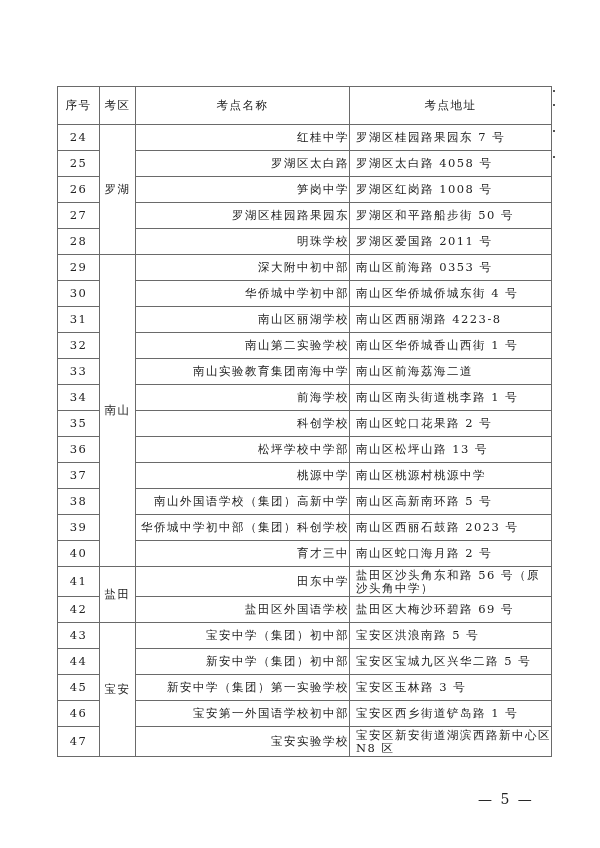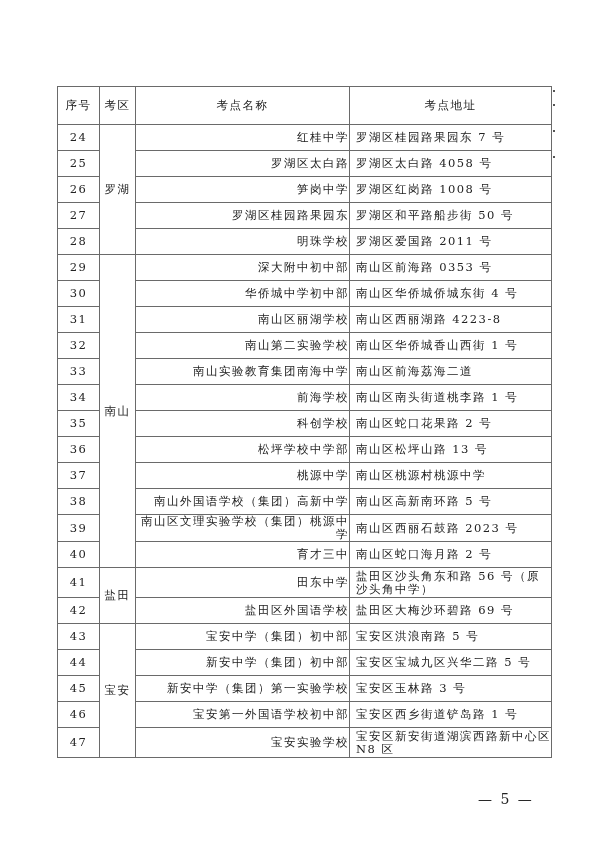--- a/index.html
+++ b/index.html
@@ -113,21 +113,21 @@
           <td class="c-name">桃源中学</td>
           <td class="c-addr">南山区桃源村桃源中学</td>
         </tr>
         <tr>
           <td class="c-no">38</td>
           <td class="c-name">南山外国语学校（集团）高新中学</td>
           <td class="c-addr">南山区高新南环路 5 号</td>
         </tr>
         <tr>
           <td class="c-no">39</td>
-          <td class="c-name">南山区文理实验学校（集团）桃源中学</td>
+          <td class="c-name">华侨城中学初中部（集团）科创学校</td>
           <td class="c-addr">南山区西丽石鼓路 2023 号</td>
         </tr>
         <tr>
           <td class="c-no">40</td>
           <td class="c-name">育才三中</td>
           <td class="c-addr">南山区蛇口海月路 2 号</td>
         </tr>
         <tr class="tall">
           <td class="c-no">41</td>
           <td class="c-area" rowspan="2">盐田</td>

